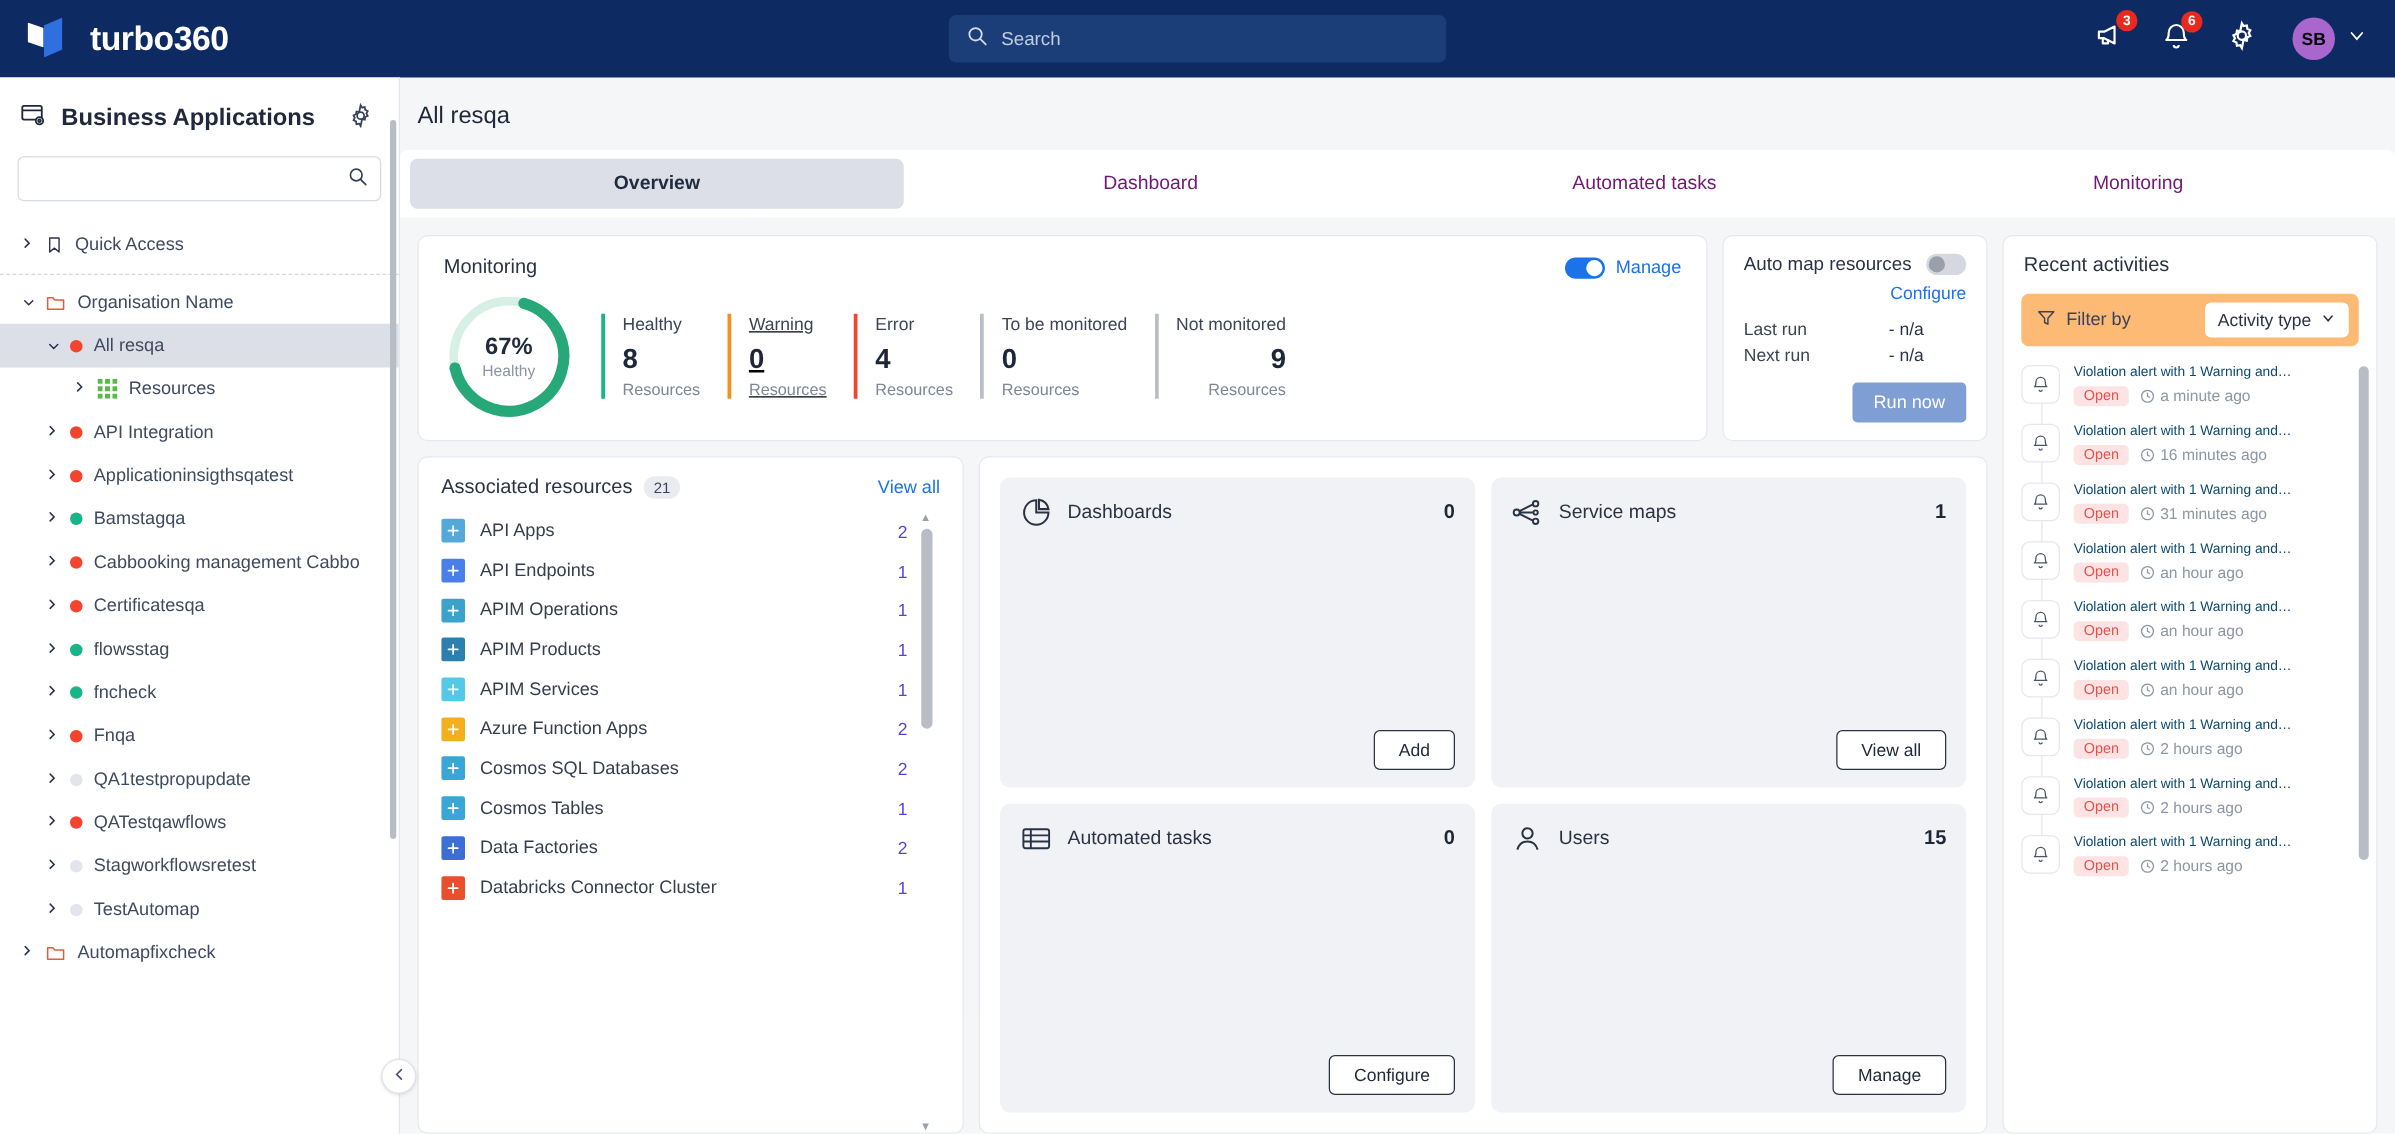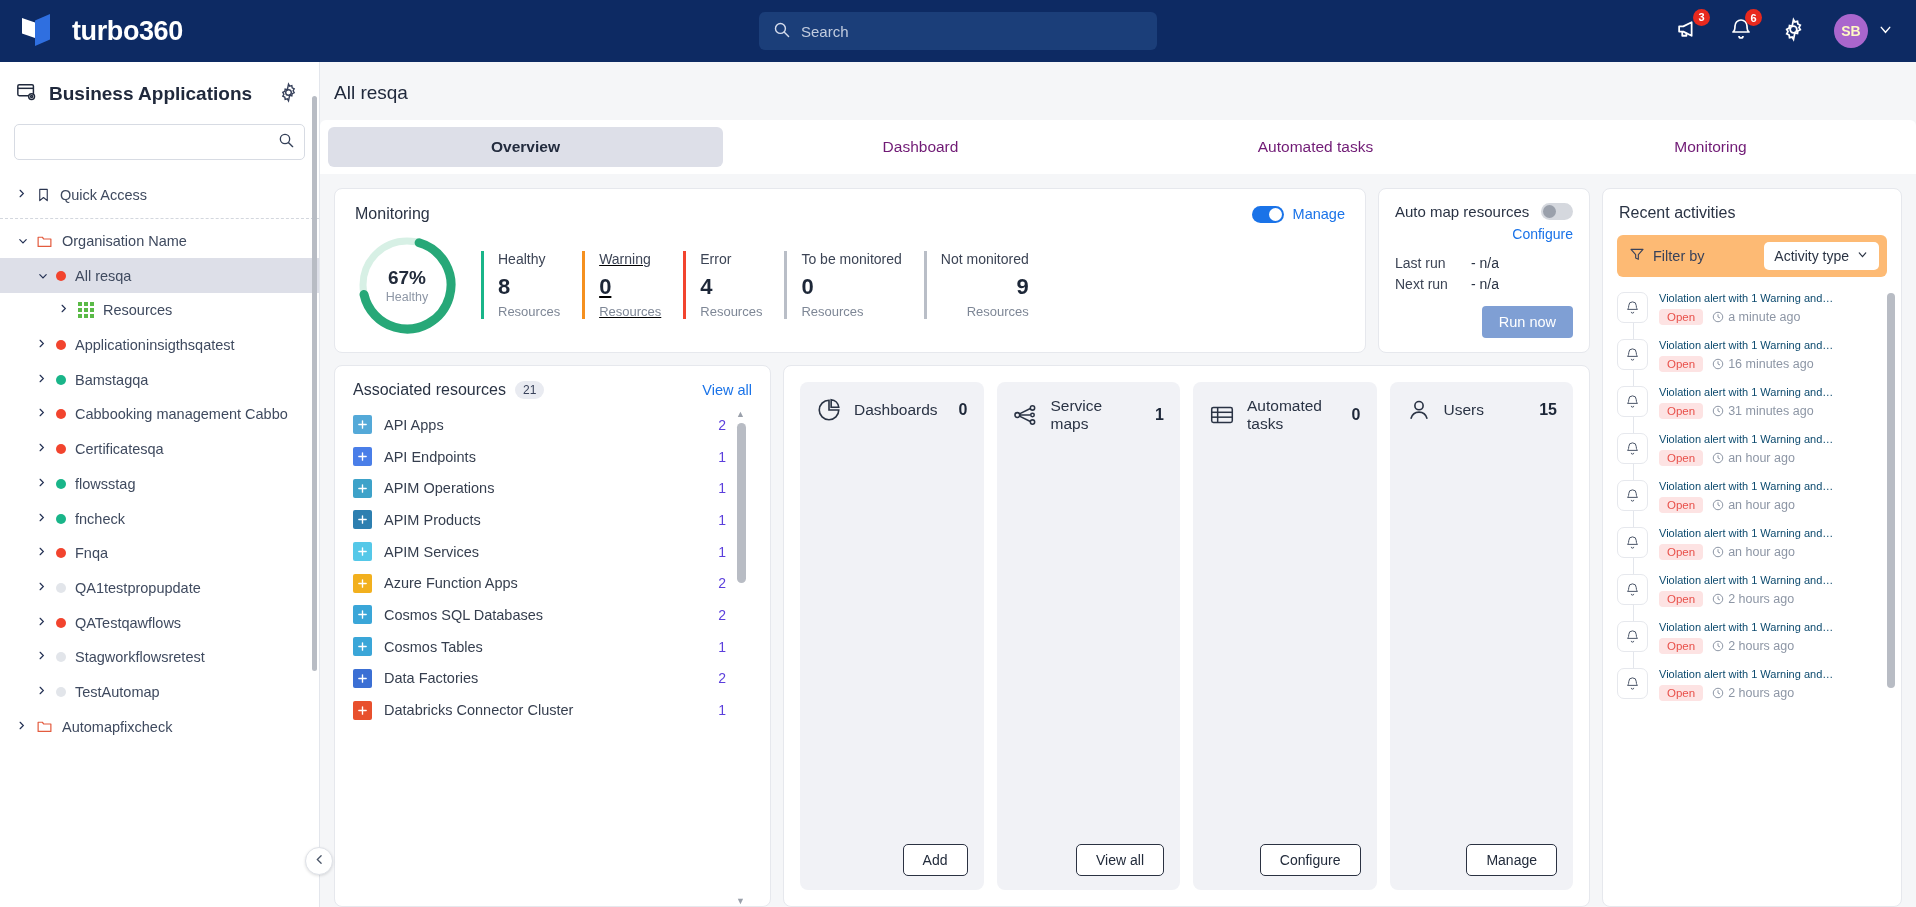--- a/index.html
+++ b/index.html
@@ -46,21 +46,21 @@
   }
   .iconbtn { position: relative; display: flex; align-items: center; cursor: pointer; }
   .badge {
     position: absolute; top: -8px; right: -9px; background: #e8291e; color: #fff;
     font-size: 11px; font-weight: bold; border-radius: 999px;
     min-width: 17px; height: 17px; display: flex; align-items: center;
     justify-content: center; padding: 0 4px;
   }
   .avatar {
     width: 34px; height: 34px; border-radius: 50%; background: #a966cd;
-    color: #fef9c3; font-size: 14px; font-weight: bold;
+    color: #000000; font-size: 14px; font-weight: bold;
     display: flex; align-items: center; justify-content: center;
   }
   .avwrap { display: flex; align-items: center; gap: 9px; cursor: pointer; }
 
   
   .body { flex: 1; display: flex; min-height: 0; }
 
   
   .sidebar {
     width: 320px; min-width: 320px; background: #fff;
@@ -154,21 +154,21 @@
   .stat .val { font-size: 22px; font-weight: bold; color: #1d2738; margin: 7px 0 4px 0; }
   .stat .sub { font-size: 13px; color: #7e8796; }
 
   
   .autocard { width: 212px; min-width: 212px; padding: 14px 16px 14px 16px; }
   .autohead { display: flex; align-items: center; }
   .autohead h3 { font-size: 15px; font-weight: normal; color: #2a3344; }
   .cfg { text-align: right; color: #1a73e8; font-size: 14px; margin-top: 6px; cursor: pointer; }
   .runrow { display: flex; font-size: 14px; color: #3c4455; margin-top: 13px; }
   .runrow .k { width: 76px; }
-  .runrow .v { color: #2a3344; }
+  .runrow .v { color: #2a3344; margin-left: 40px; }
   .runbtn {
     margin-top: 14px; margin-left: auto; display: block; background: #7f9fd4;
     color: #fff; border: none; border-radius: 4px; padding: 8px 17px;
     font-size: 14.5px; cursor: pointer; font-family: "Liberation Sans", sans-serif;
   }
   .runbtnwrap { display: flex; }
 
   
   .brow { display: flex; gap: 12px; flex: 1; min-height: 0; }
   .rescard { width: 437px; min-width: 437px; padding: 15px 18px 0 18px; display: flex; flex-direction: column; }
@@ -186,21 +186,21 @@
   .res-scroll-thumb {
     position: absolute; right: 6px; top: 14px; width: 9px; height: 160px;
     background: #b8bcc4; border-radius: 5px;
   }
   .arrowtop, .arrowbot {
     position: absolute; right: 7px; font-size: 9px; color: #9aa0ab;
   }
   .arrowtop { top: 0; } .arrowbot { bottom: 0; }
 
   
-  .tilescard { flex: 1; padding: 16px; display: flex; flex-direction: row; gap: 13px; min-width: 0; }
+  .tilescard { flex: 1; padding: 16px; display: flex; flex-direction: column; gap: 13px; min-width: 0; }
   .tilerow { display: flex; gap: 13px; flex: 1; }
   .tile {
     flex: 1; background: #f1f2f6; border-radius: 8px; padding: 15px 16px 14px 16px;
     display: flex; flex-direction: column;
   }
   .tiletop { display: flex; align-items: center; gap: 12px; }
   .tiletop .nm { font-size: 15.5px; color: #2a3344; }
   .tiletop .num { margin-left: auto; font-size: 16px; font-weight: bold; color: #1d2738; }
   .tilebtnrow { margin-top: auto; display: flex; justify-content: flex-end; }
   .tilebtn {
@@ -389,20 +389,27 @@
               </g>
             </svg>
           </span>
           <span>Resources</span>
         </div>
         <div class="tnode depth2">
           <span class="chev"><svg width="11" height="13" viewBox="0 0 24 24" fill="none" stroke="#253255" stroke-width="2.6" stroke-linecap="round">
               <polyline points="9 5 16 12 9 19"></polyline>
             </svg></span>
           <span class="dot" style="background: rgb(242, 68, 46);"></span>
+          <span>API Integration</span>
+        </div>
+        <div class="tnode depth2">
+          <span class="chev"><svg width="11" height="13" viewBox="0 0 24 24" fill="none" stroke="#253255" stroke-width="2.6" stroke-linecap="round">
+              <polyline points="9 5 16 12 9 19"></polyline>
+            </svg></span>
+          <span class="dot" style="background: rgb(242, 68, 46);"></span>
           <span>Applicationinsigthsqatest</span>
         </div>
         <div class="tnode depth2">
           <span class="chev"><svg width="11" height="13" viewBox="0 0 24 24" fill="none" stroke="#253255" stroke-width="2.6" stroke-linecap="round">
               <polyline points="9 5 16 12 9 19"></polyline>
             </svg></span>
           <span class="dot" style="background: rgb(25, 181, 137);"></span>
           <span>Bamstagqa</span>
         </div>
         <div class="tnode depth2">

